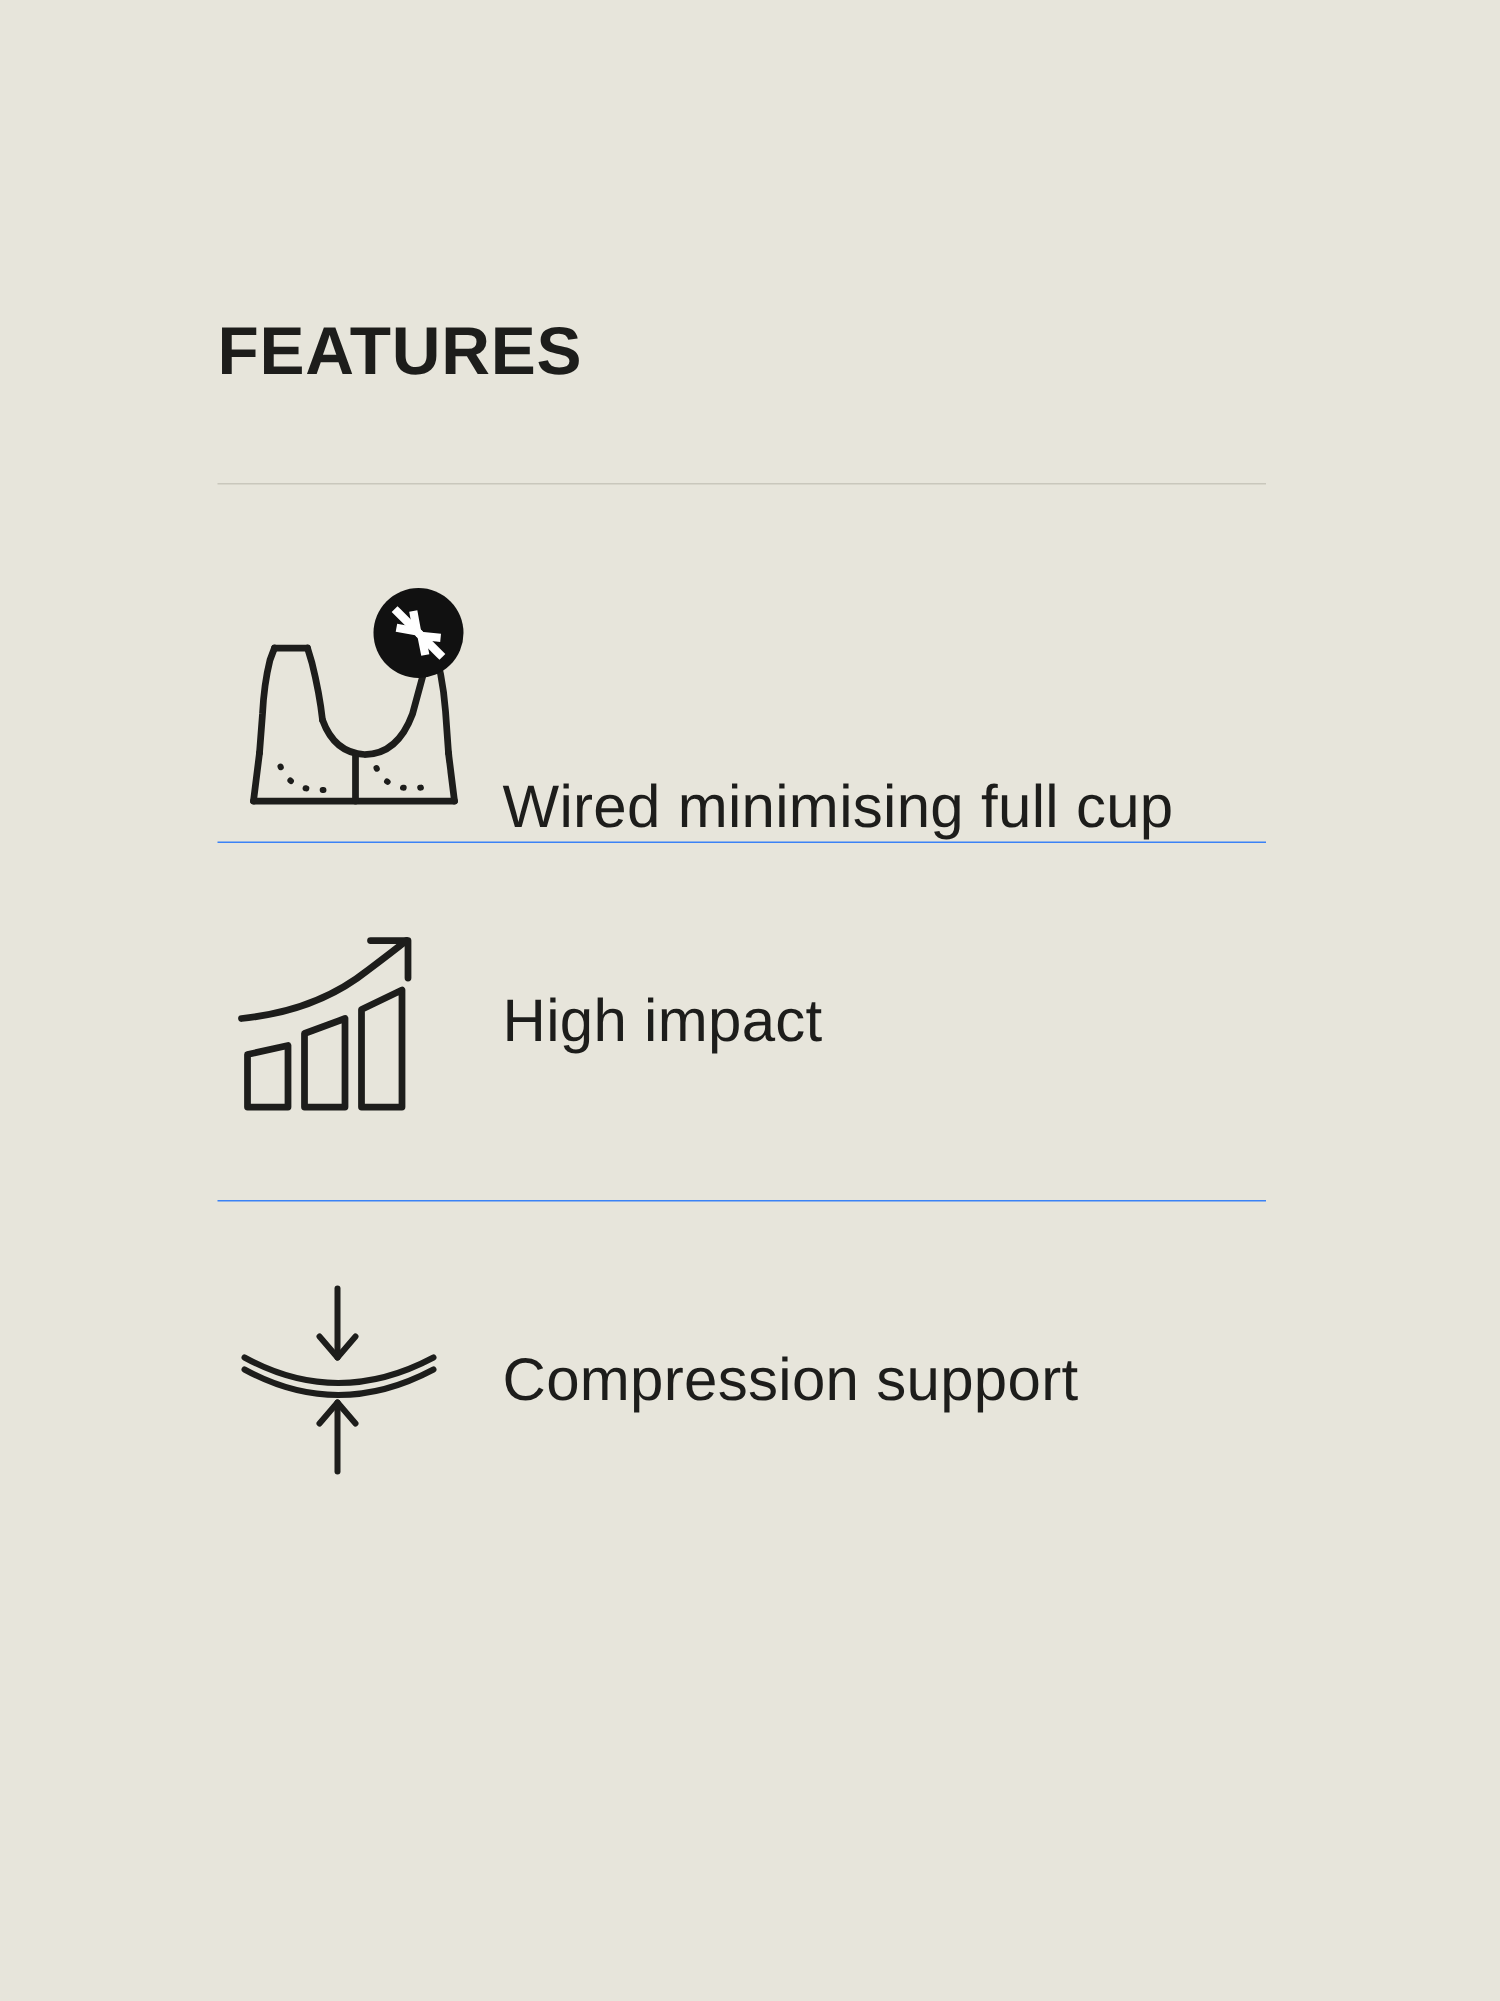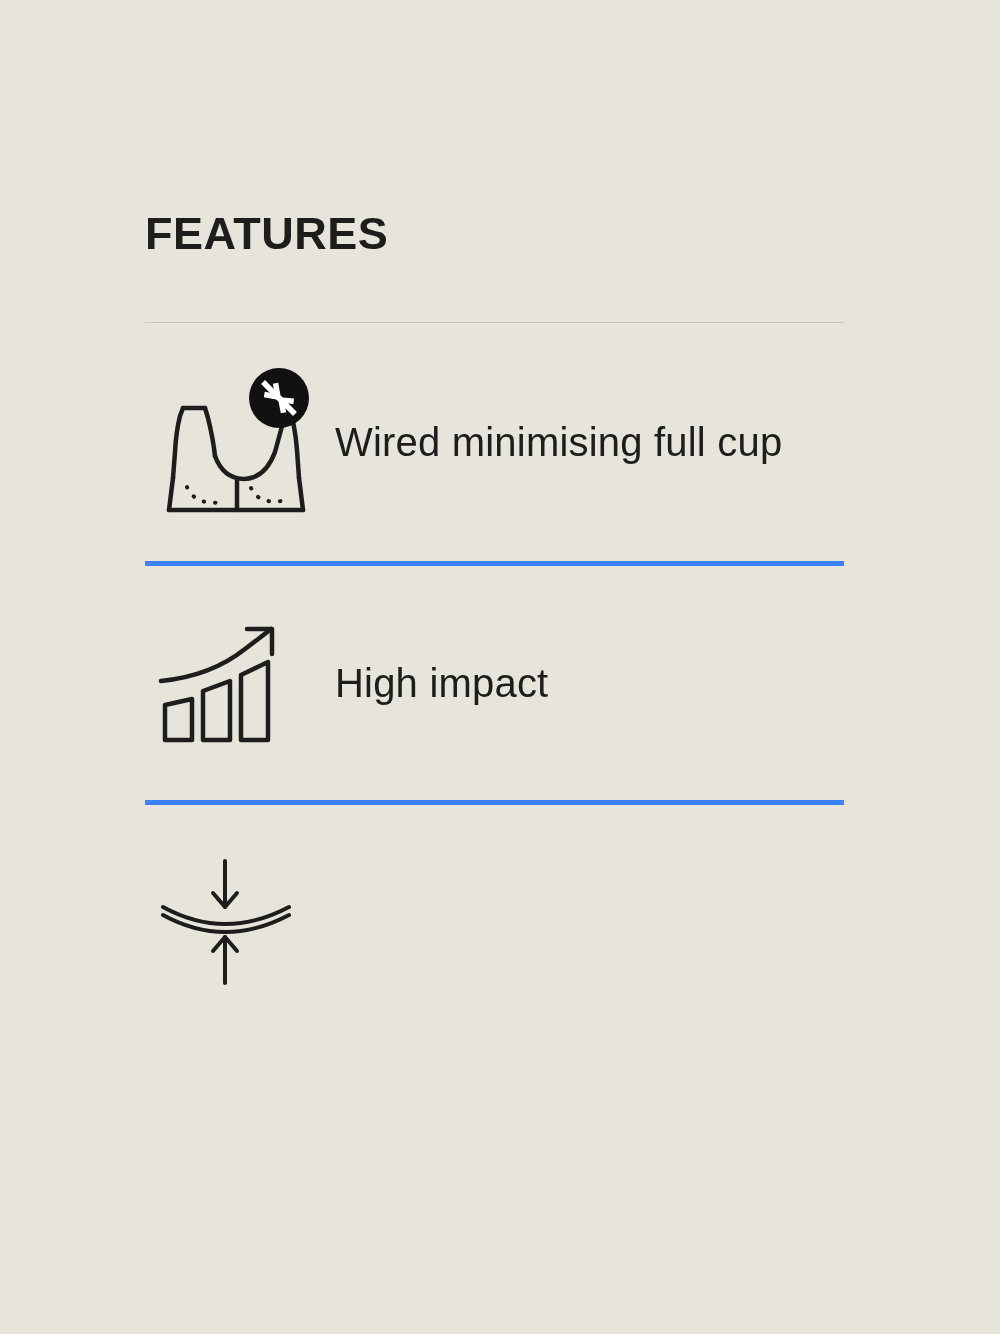--- a/index.html
+++ b/index.html
@@ -51,25 +51,26 @@
     margin: 0;
     padding: 0;
     list-style: none;
   }
 
   .feature-row {
     position: relative;
     display: flex;
     align-items: center;
     height: 239px;
-    border-top: 5px solid #3b82f6;
+    border-top: 1px solid #3b82f6;
     box-sizing: border-box;
   }
   .feature-row:first-child {
     border-top: 1px solid #c9c7bc;
+    align-items: flex-end;
   }
 
   .feature-icon {
     flex: 0 0 190px;
     width: 190px;
     height: 190px;
     display: flex;
     align-items: center;
     justify-content: flex-start;
     padding-left: 8px;
@@ -196,17 +197,18 @@
 
             <path class="ln-thin" d="M10 60 Q72 94 136 60"></path>
 
             <path class="ln-thin" d="M72 6 L72 52"></path>
             <path class="ln-thin" d="M60 38 L72 52 L84 38"></path>
 
             <path class="ln-thin" d="M72 128 L72 82"></path>
             <path class="ln-thin" d="M60 96 L72 82 L84 96"></path>
           </svg>
         </div>
+        <div class="feature-label">Compression support</div>
       </li>
 
     </ul>
   </div>
 </div>
 
 </body></html>

